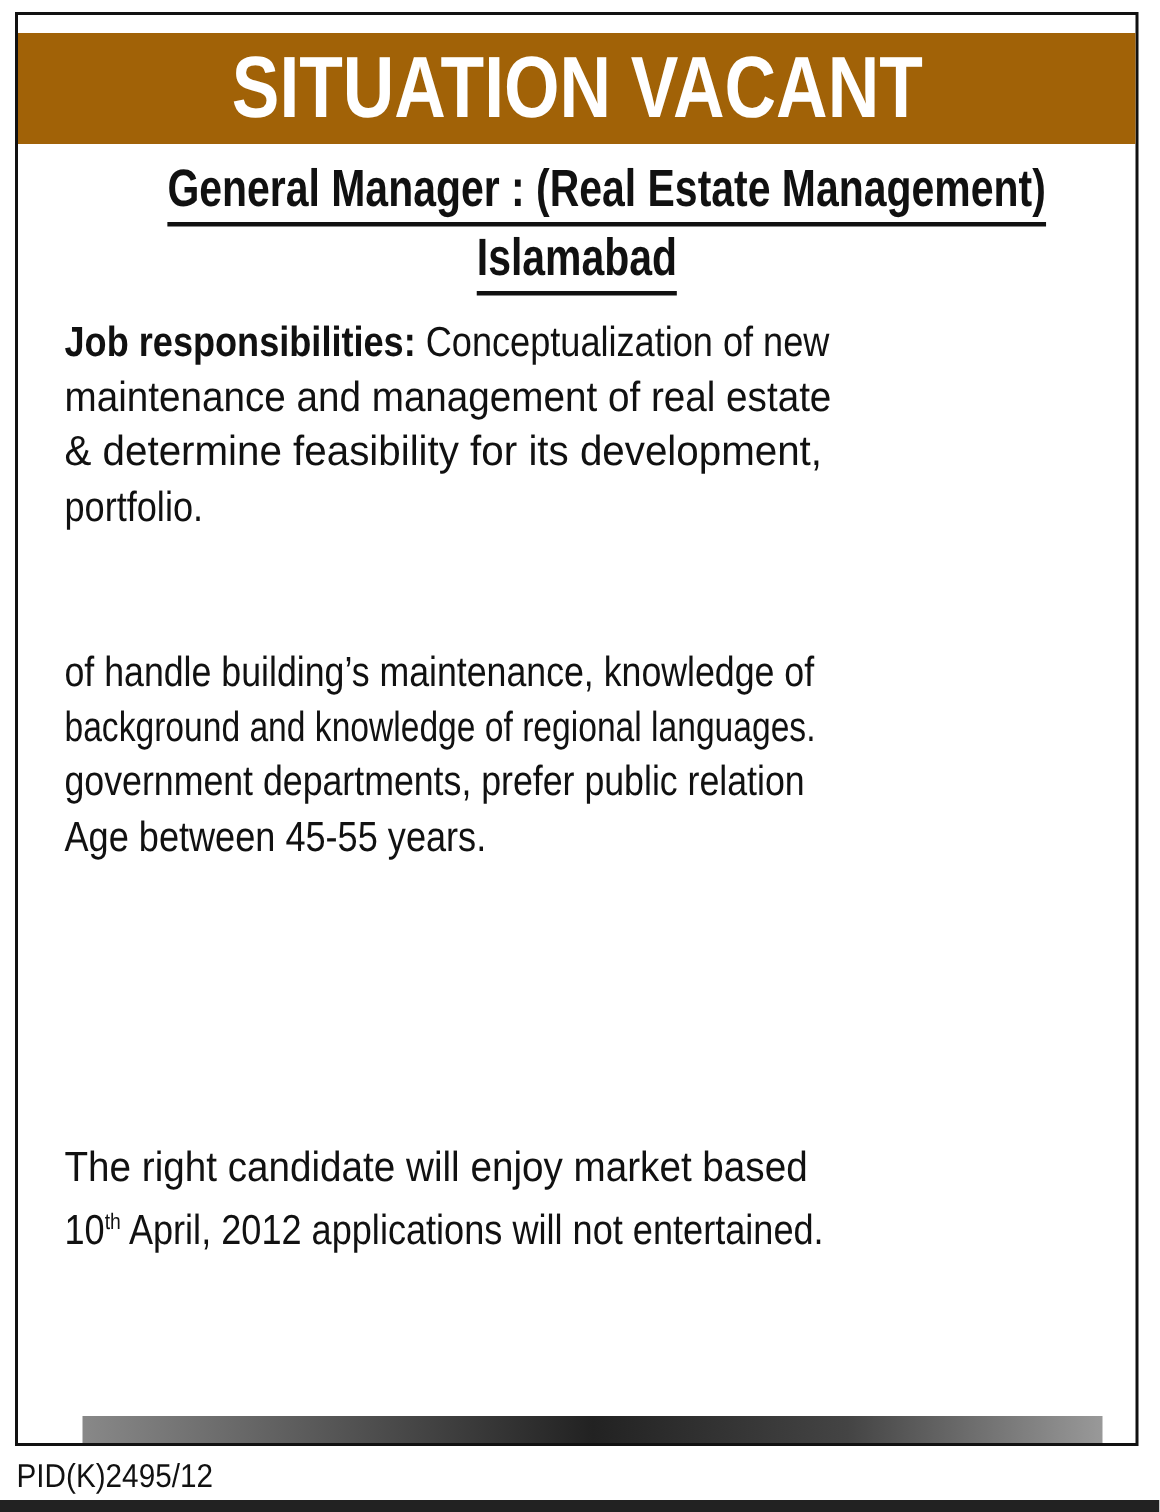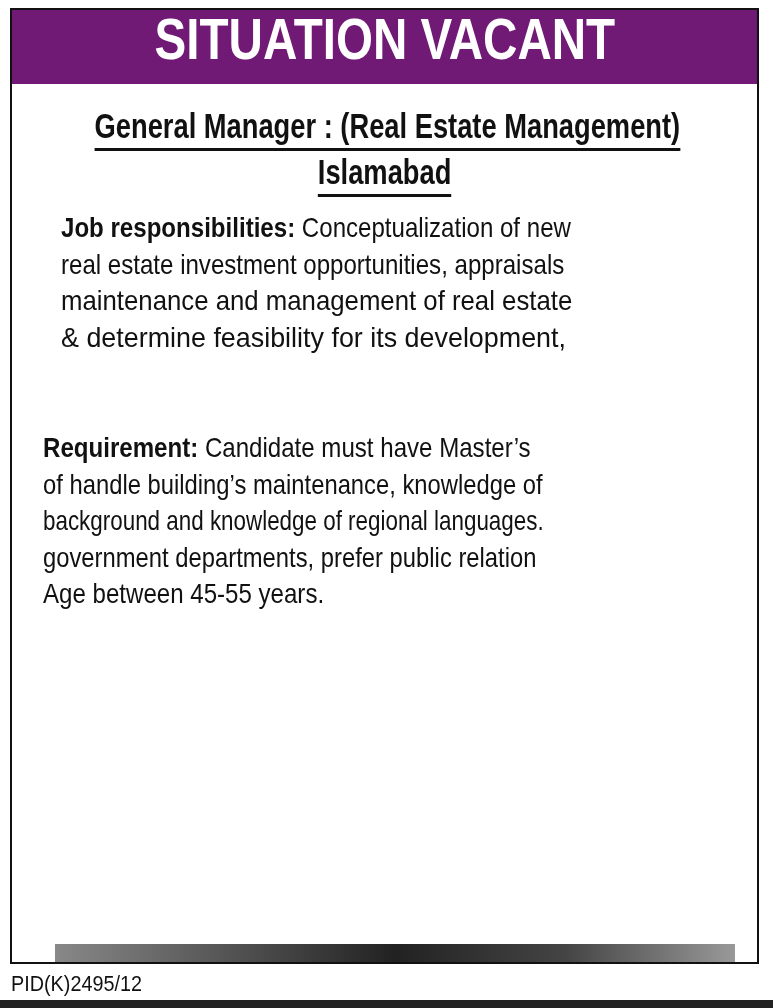--- a/index.html
+++ b/index.html
@@ -1,27 +1,27 @@
 <!DOCTYPE html>
 <html><head>
 <meta charset="utf-8">
 <style>
   html, body { margin: 0; padding: 0; background: #fff; }
   body { width: 773px; height: 1008px; position: relative; overflow: hidden; font-family: "Liberation Sans", sans-serif; color: #111; }
   .ad-box { position: absolute; left: 10px; top: 8px; width: 749px; height: 956px; border: 2px solid #111; box-sizing: border-box; }
-  .title-bar { position: absolute; left: 0; top: 0; right: 0; height: 74px; background: #701a75; display: flex; justify-content: center; }
+  .title-bar { position: absolute; left: 0; top: 12px; right: 0; height: 74px; background: #a16207; display: flex; align-items: center; justify-content: center; }
   .title-text { color: #fff; font-family: "Liberation Sans", sans-serif; font-weight: bold; font-size: 58px; letter-spacing: 0px; transform: scaleX(0.82); white-space: nowrap; line-height: 1; }
-  .position { position: absolute; left: 0; right: 0; top: 96px; text-align: center; font-weight: bold; font-size: 35px; line-height: 40px; }
+  .position { position: absolute; left: 17px; right: 0; top: 96px; text-align: center; font-weight: bold; font-size: 35px; line-height: 40px; }
   .position span { display: inline-block; transform: scaleX(0.78); border-bottom: 3px solid #111; padding-bottom: 2px; white-space: nowrap; }
   .location { position: absolute; left: 0; right: 0; top: 142px; text-align: center; font-weight: bold; font-size: 35px; line-height: 40px; }
   .location span { display: inline-block; transform: scaleX(0.78); border-bottom: 3px solid #111; padding-bottom: 2px; }
   .section { position: absolute; left: 31px; width: 694px; }
   .line { display: block; white-space: nowrap; font-size: 28px; line-height: 36.5px; height: 36.5px; overflow: visible; }
   .line .inner { display: inline-block; transform-origin: left center; }
-  .resp { top: 200px; margin-left: 18px; }
+  .resp { top: 200px; }
   .req { top: 420px; }
   .closing { top: 750px; }
   .email { font-weight: bold; letter-spacing: 1px; }
   sup.th { font-size: 15px; vertical-align: 10px; }
   .bottom-bar { position: absolute; left: 43px; right: 22px; bottom: 0px; height: 18px; background: linear-gradient(to right, #888 0%, #555 25%, #222 50%, #444 75%, #999 100%); }
   .pid { position: absolute; left: 11px; top: 971px; font-size: 22px; line-height: 26px; transform: scaleX(0.9); transform-origin: left; }
   .bottom-rule { position: absolute; left: 0; right: 0; top: 1000px; height: 8px; background: #222; }
 </style>
 </head>
 <body>
@@ -33,33 +33,34 @@
 
   <div class="position">
     <span>General Manager : (Real Estate Management)</span>
   </div>
   <div class="location">
     <span>Islamabad</span>
   </div>
 
   <div class="section resp">
     <span class="line"><span class="inner" style="transform:scaleX(0.86)"><b>Job responsibilities:</b><span> Conceptualization of new</span></span></span>
-    <span class="line"><span class="inner" style="transform:scaleX(0.86)">real estate investment opportunities, appraisals</span></span>
     <span class="line"><span class="inner" style="transform:scaleX(0.92)">maintenance and management of real estate</span></span>
     <span class="line"><span class="inner" style="transform:scaleX(0.96)">&amp; determine feasibility for its development,</span></span>
+    <span class="line"><span class="inner" style="transform:scaleX(0.86)">portfolio.</span></span>
   </div>
 
   <div class="section req">
-    <span class="line"><span class="inner" style="transform:scaleX(0.86)"><b>Requirement:</b><span> Candidate must have Master’s</span></span></span>
     <span class="line"><span class="inner" style="transform:scaleX(0.85)">of handle building’s maintenance, knowledge of</span></span>
     <span class="line"><span class="inner" style="transform:scaleX(0.8)">background and knowledge of regional languages.</span></span>
     <span class="line"><span class="inner" style="transform:scaleX(0.85)">government departments, prefer public relation</span></span>
     <span class="line"><span class="inner" style="transform:scaleX(0.86)">Age between 45-55 years.</span></span>
   </div>
 
   <div class="section closing">
+    <span class="line"><span class="inner" style="transform:scaleX(0.92)">The right candidate will enjoy market based</span></span>
+    <span class="line"><span class="inner" style="transform:scaleX(0.86)"><span>10</span><sup class="th">th</sup><span> April, 2012 applications will not entertained.</span></span></span>
   </div>
 
   <div class="bottom-bar"></div>
 </div>
 
 <div class="pid">PID(K)2495/12</div>
 <div class="bottom-rule"></div>
 
 </body></html>

